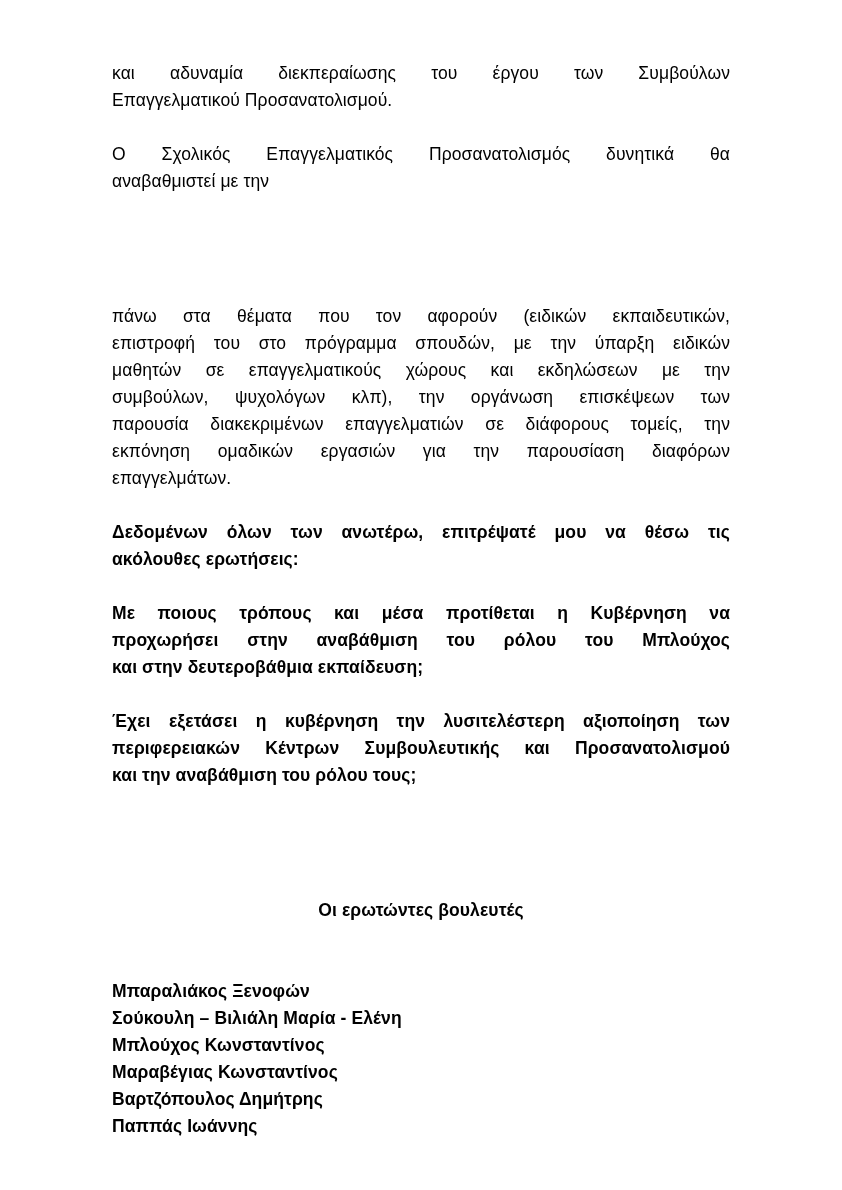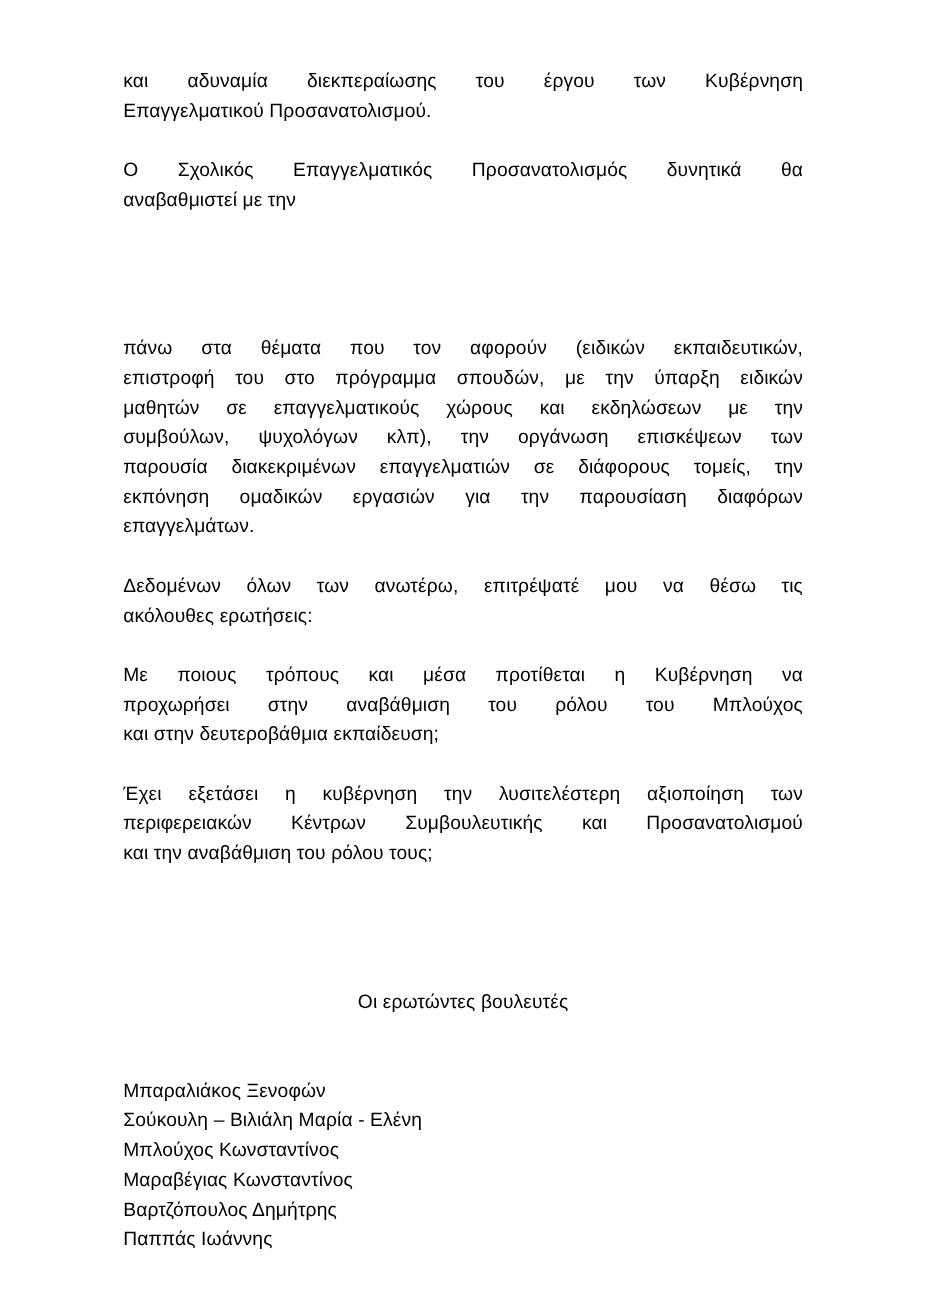--- a/index.html
+++ b/index.html
@@ -26,21 +26,21 @@
     left: 112px;
     top: 60px;
     width: 618px;
   }
   .block {
     font-size: 17.5px;
     line-height: 27px;
     letter-spacing: 0.1px;
   }
   .block.bold {
-    font-weight: normal;
+    font-weight: bold;
   }
   .line {
     min-height: 27px;
   }
   .line.justified {
     text-align: justify;
     text-align-last: justify;
   }
   .line.left {
     text-align: left;
@@ -50,21 +50,21 @@
     text-align: right;
     text-align-last: center;
   }
 </style>
 </head>
 <body>
 
 <div class="page">
   <div class="content" id="document-content" style="color: rgb(0, 0, 0);">
       <div class="block" style="margin-bottom: 27px;">
-        <div class="line justified">και αδυναμία διεκπεραίωσης του έργου των Κυβέρνηση</div>
+        <div class="line justified">και αδυναμία διεκπεραίωσης του έργου των Συμβούλων</div>
         <div class="line left">Επαγγελματικού Προσανατολισμού.</div>
       </div>
       <div class="block" style="margin-bottom: 108px;">
         <div class="line justified">Ο Σχολικός Επαγγελματικός Προσανατολισμός δυνητικά θα</div>
         <div class="line left">αναβαθμιστεί με την</div>
       </div>
       <div class="block" style="margin-bottom: 27px;">
         <div class="line justified">πάνω στα θέματα που τον αφορούν (ειδικών εκπαιδευτικών,</div>
         <div class="line justified">επιστροφή του στο πρόγραμμα σπουδών, με την ύπαρξη ειδικών</div>
         <div class="line justified">μαθητών σε επαγγελματικούς χώρους και εκδηλώσεων με την</div>

